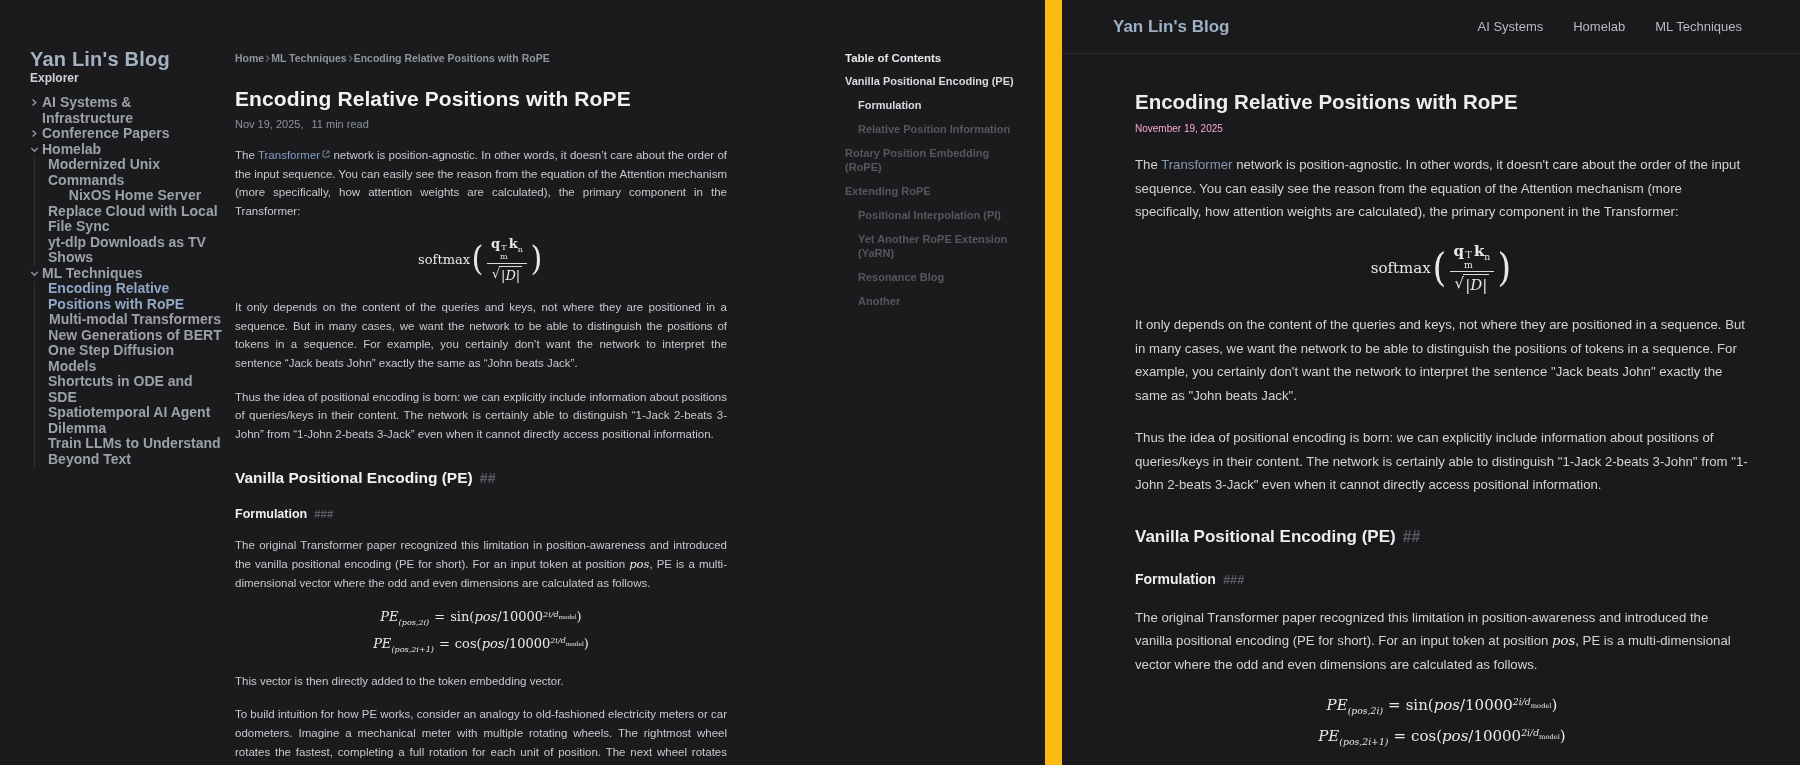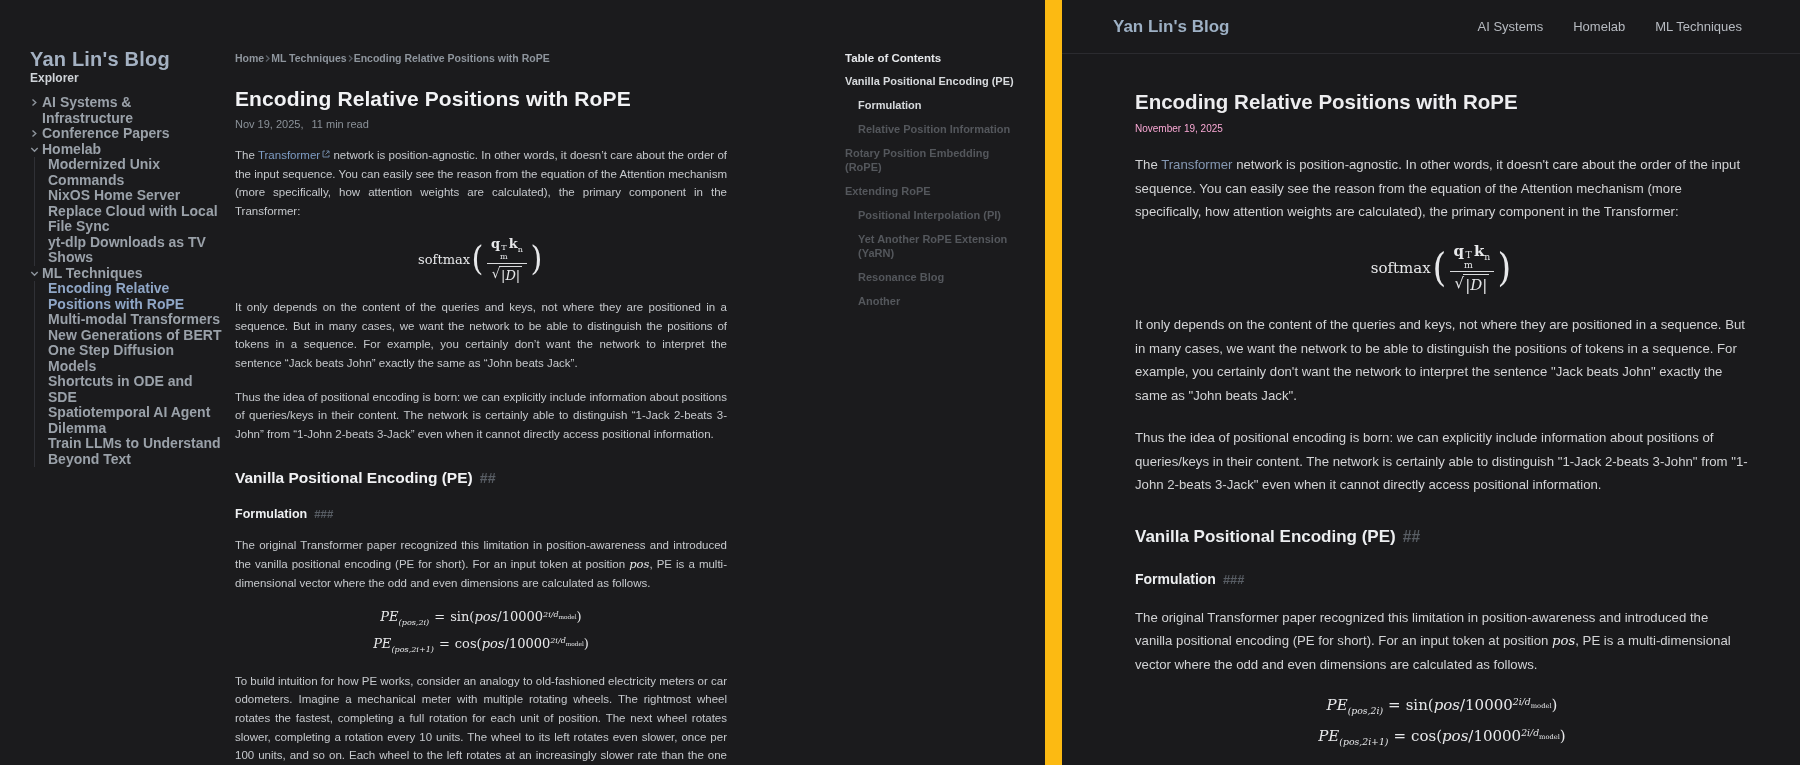--- a/index.html
+++ b/index.html
@@ -10,21 +10,21 @@
   
   .page-left { position:relative; width:1045px; height:765px; background:#1b1b1d; overflow:hidden; flex:0 0 auto; }
 
   .sidebar { position:absolute; left:30px; top:48px; width:192px; }
   .blog-title-l { font-size:20px; font-weight:700; color:#a4b1c2; letter-spacing:.2px; cursor:pointer; }
   .explorer-label { font-size:12px; font-weight:700; color:#cfd3d8; }
   .tree { margin-top:10px; font-size:14px; font-weight:700; color:#9aa1a9; }
   .trow { display:flex; align-items:flex-start; line-height:15.5px; cursor:pointer; }
   .trow .chev { width:12px; flex:0 0 12px; color:#8d949c; display:inline-flex; align-items:center; height:15.5px; }
   .tkids { margin-left:4px; border-left:1px solid #303136; padding-left:13px; }
-  .tkids .trow { line-height:15.5px; }
+  .tkids .trow { line-height:15.5px;justify-content:center; }
   .trow.active .tlabel { color:#8fa6c6; }
   .tlabel { display:block; }
 
   .article-l { position:absolute; left:235px; top:52px; width:492px; color:#c6c9cd; }
   .crumbs { display:flex; align-items:center; font-size:10.5px; font-weight:600; color:#8e959d; }
   .crumb { cursor:pointer; }
   .crumb-sep { color:#565c63; display:inline-flex; }
   .title-l { margin-top:23px; font-size:21px; font-weight:700; color:#f2f3f5; letter-spacing:.1px; }
   .meta-l { margin-top:7px; font-size:11px; color:#8b9299; display:flex; gap:8px; }
   .article-l p { margin-top:15px; line-height:18.6px; font-size:11.5px; text-align:justify; }
@@ -214,20 +214,21 @@
       <h2 class="h2-l"><span>Vanilla Positional Encoding (PE)</span><span class="hash">##</span></h2>
       <h3 class="h3-l"><span>Formulation</span><span class="hash">###</span></h3>
 
       <p><span>The original Transformer paper recognized this limitation in position-awareness and introduced the vanilla positional encoding (PE for short). For an input token at position </span><i class="formula it" style="font-size:1em">pos</i><span>, PE is a multi-dimensional vector where the odd and even dimensions are calculated as follows.</span></p>
 
       <div class="formula fml-l rows">
         <div><span class="it">PE</span><sub class="fsub it">(pos,2i)</sub><span class="rm eqsp">=</span><span class="rm">sin(</span><span class="it">pos</span><span class="rm">/10000</span><sup class="fsup"><span class="it">2i/d</span><sub class="tiny rm">model</sub></sup><span class="rm">)</span></div>
         <div><span class="it">PE</span><sub class="fsub it">(pos,2i+1)</sub><span class="rm eqsp">=</span><span class="rm">cos(</span><span class="it">pos</span><span class="rm">/10000</span><sup class="fsup"><span class="it">2i/d</span><sub class="tiny rm">model</sub></sup><span class="rm">)</span></div>
       </div>
 
+      <p>This vector is then directly added to the token embedding vector.</p>
       <p>To build intuition for how PE works, consider an analogy to old-fashioned electricity meters or car odometers. Imagine a mechanical meter with multiple rotating wheels. The rightmost wheel rotates the fastest, completing a full rotation for each unit of position. The next wheel rotates slower, completing a rotation every 10 units. The wheel to its left rotates even slower, once per 100 units, and so on. Each wheel to the left rotates at an increasingly slower rate than the one before it.</p>
 
     </main>
 
     <aside class="toc">
       <div class="toc-title">Table of Contents</div>
       <div class="toc-item on">Vanilla Positional Encoding (PE)</div>
       <div class="toc-item on lvl2">Formulation</div>
       <div class="toc-item lvl2">Relative Position Information</div>
       <div class="toc-item">Rotary Position Embedding (RoPE)</div>

